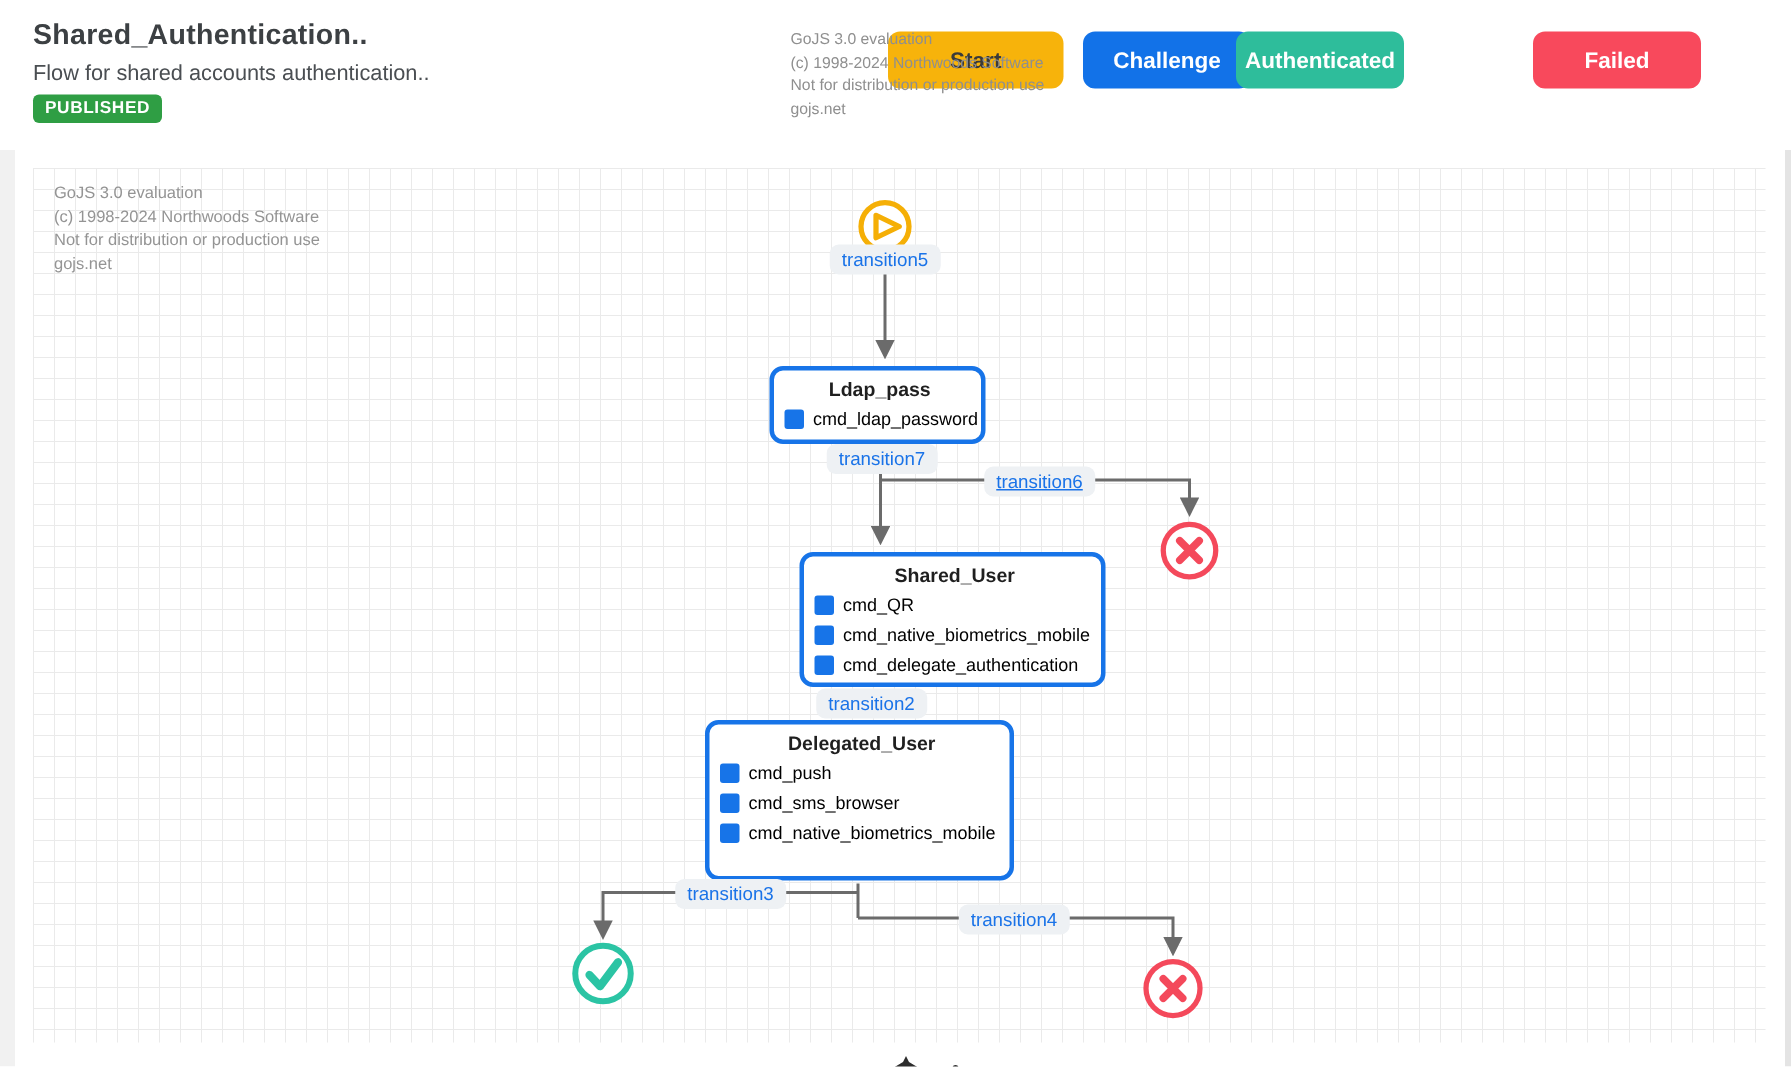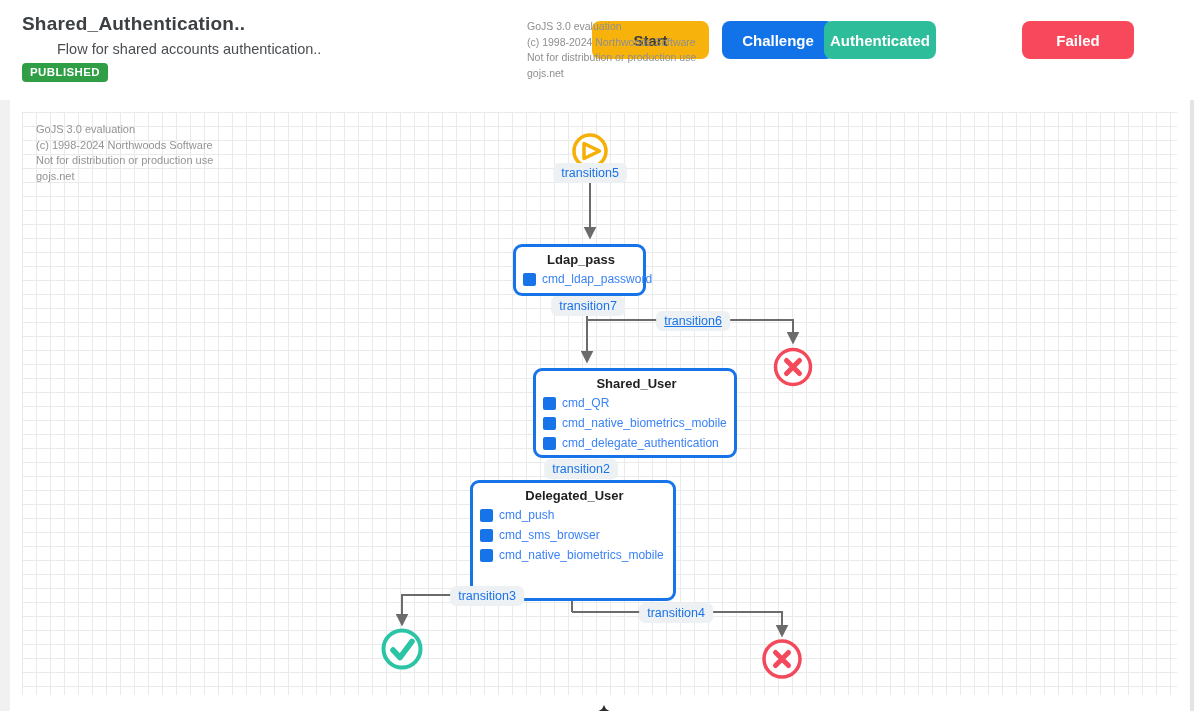--- a/index.html
+++ b/index.html
@@ -6,21 +6,21 @@
   html,body { width:1194px; height:711px; background:#ffffff; overflow:hidden;
               font-family:"Liberation Sans","DejaVu Sans",sans-serif; }
   #page { position:relative; width:1194px; height:711px; background:#ffffff;padding-left:43px; }
 
   .edge-strip-left  { position:absolute; left:0; top:0; width:10px; height:711px; background:#f1f1f1; }
   .edge-strip-right { position:absolute; right:0; top:0; width:4px; height:711px; background:#e4e4e4; }
 
   
   #header { position:absolute; left:0; top:0; width:1194px; height:100px; background:#fff; }
   .page-title { position:absolute; left:22px; top:13px; font-size:19px; font-weight:bold; color:#3c4043; letter-spacing:.2px; }
-  .page-subtitle { position:absolute; left:22px; top:41px; font-size:14.5px; color:#4a4e52;margin-left:35px; }
+  .page-subtitle { position:absolute; left:22px; top:41px; font-size:14.5px; color:#4a4e52; }
   .status-badge { position:absolute; left:22px; top:63px; font-size:11.5px; font-weight:bold; color:#fff;
                   padding:3px 8px 4px; border-radius:4px; letter-spacing:.4px; }
 
   .watermark { color:#8f8f8f; font-size:10.5px; line-height:15.5px; }
   #header-watermark { position:absolute; left:527px; top:19px; width:210px; z-index:5; }
 
   .palette-btn { position:absolute; top:21px; height:38px; border:none; border-radius:8px;
                  font-family:inherit; font-size:15px; font-weight:bold; color:#fff; cursor:pointer;
                  display:flex; align-items:center; justify-content:center; z-index:2; width:112px; }
   #btn-start        { left:592px; width:117px; color:#3a3a3a; }
@@ -33,26 +33,26 @@
             background-image:linear-gradient(#eaeaea 1px, transparent 1px),
                              linear-gradient(90deg,#eaeaea 1px, transparent 1px);
             background-size:14px 14px; }
   #canvas-watermark { position:absolute; left:14px; top:10px; font-size:11px; line-height:15.5px; color:#949494; }
 
   #diagram-svg { position:absolute; left:0; top:0; width:1155px; height:583px; }
 
   .node { position:absolute; background:#fff; border:3px solid #1774E8; border-radius:9px;
           padding:3px 4px 0 7px; z-index:3; }
   .node-title { text-align:center; font-size:13px; font-weight:bold; color:#1f1f1f; line-height:19px; }
-  .node-item { display:flex; align-items:center; height:20px; font-size:12px; color:#3b82f6; }
+  .node-item { display:flex; align-items:center; height:20px; font-size:12px; color:#000000; }
   .item-sq { width:13px; height:13px; background:#1774E8; border-radius:2px; margin-right:6px; flex:0 0 13px; }
 
-  #node-ldap      { left:491px; top:132px; width:133px; height:52px; }
+  #node-ldap      { left:491px; top:132px; width:144px; height:52px; }
   #node-shared    { left:464px; top:256px; width:204px; height:90px;margin-left:47px; }
-  #node-delegated { left:448px; top:368px; width:206px; height:121px; }
+  #node-delegated { left:448px; top:368px; width:206px; height:107px; }
 
   .chip { position:absolute; transform:translate(-50%,-50%); background:#eef1f4; color:#1a73e8;
           font-size:12.5px; line-height:16px; padding:2px 8px; border-radius:6px; white-space:nowrap; z-index:4; }
 
   #bottom-icons { position:absolute; left:588px; top:701px; z-index:6; }
 </style>
 </head>
 <body>
 
 <div id="page">

